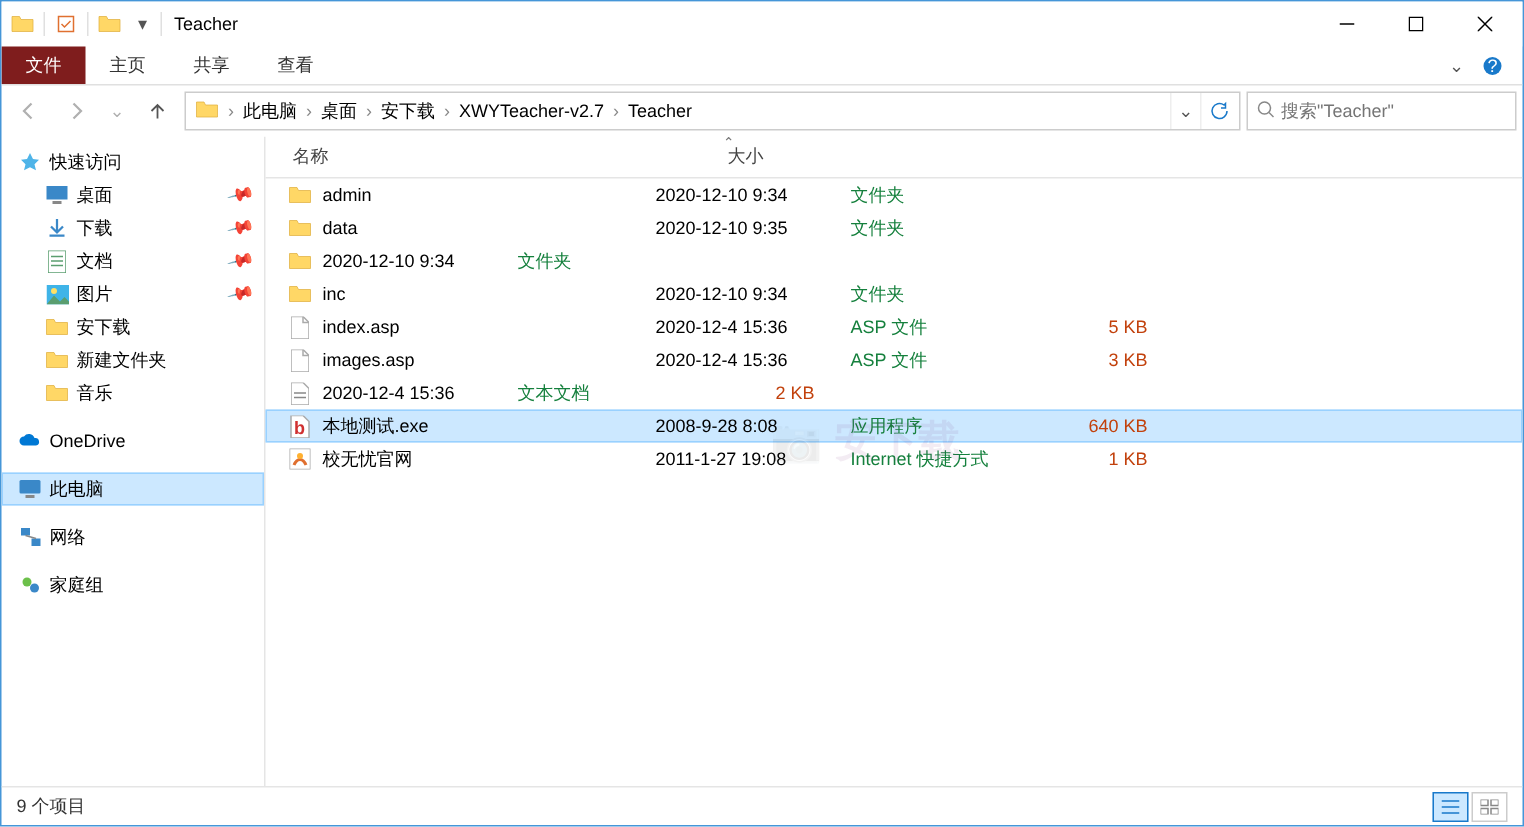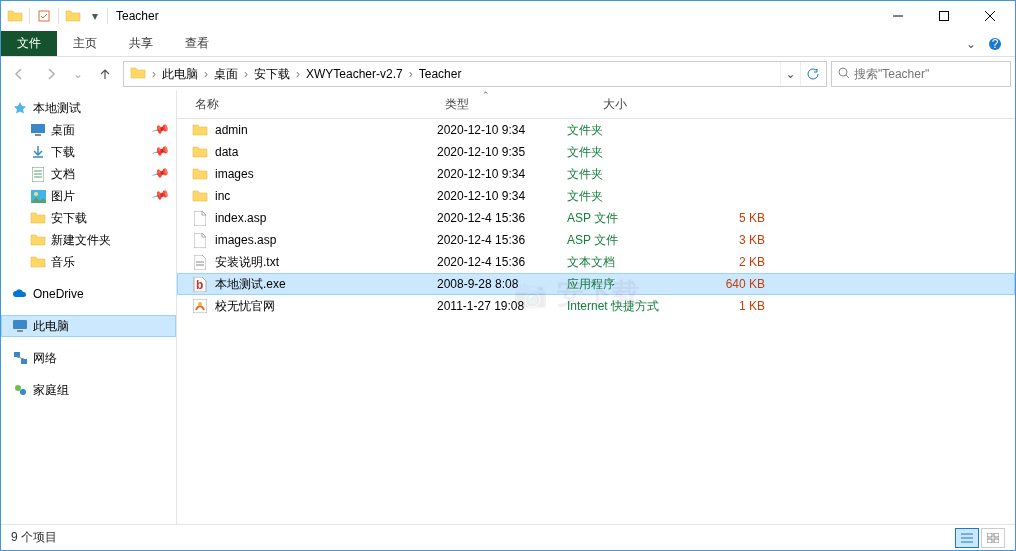--- a/index.html
+++ b/index.html
@@ -5,21 +5,21 @@
 *{box-sizing:border-box;margin:0;padding:0;font-family:"Microsoft YaHei","Segoe UI",sans-serif;font-size:12px;-webkit-user-select:none;user-select:none}
 body{width:1016px;height:551px;background:#fff;border:1px solid #4596d8;display:flex;flex-direction:column;overflow:hidden}
 .titlebar{height:30px;display:flex;align-items:center;padding:0 2px;background:#fff}
 .titlebar .sys-icon{width:16px;height:16px;margin:0 4px;display:flex;align-items:center;justify-content:center}
 .titlebar .sep{width:1px;height:16px;background:#e0e0e0;margin:0 2px}
 .titlebar .title{margin-left:6px;color:#000}
 .titlebar .spacer{flex:1}
 .win-btn{width:46px;height:30px;display:flex;align-items:center;justify-content:center;color:#000}
 .ribbon{height:26px;display:flex;align-items:stretch;border-bottom:1px solid #e0e0e0}
 .ribbon .tab{padding:0 16px;display:flex;align-items:center;color:#333;cursor:default}
-.ribbon .tab.file{background:#14532d;color:#fff}
+.ribbon .tab.file{background:#7f1d1d;color:#fff}
 .ribbon .rspacer{flex:1}
 .ribbon .rb{width:24px;display:flex;align-items:center;justify-content:center;color:#555}
 .ribbon .help{color:#1979ca;margin-right:8px}
 .navrow{height:34px;display:flex;align-items:center;padding:3px 4px;gap:4px}
 .navbtn{width:28px;height:28px;display:flex;align-items:center;justify-content:center;border-radius:2px}
 .navbtn.disabled{color:#b0b0b0}
 .navbtn.small{width:18px}
 .navbtn.up{color:#555}
 .addr{flex:1;height:26px;border:1px solid #ccc;display:flex;align-items:center;padding:0 2px;background:#fff}
 .addr .crumb{padding:0 4px;color:#000;display:flex;align-items:center;height:100%}
@@ -167,21 +167,21 @@
 </div>
 
 <div class="main">
   <div class="sidebar">
     <div class="tree-item">
       <span class="ticon">
           <svg width="14" height="14">
             <path d="M7 1l2 4 4 .5-3 3 1 4-4-2-4 2 1-4-3-3 4-.5z" fill="#4fb4e8"></path>
           </svg>
         </span>
-      <span>本地测试</span>
+      <span>快速访问</span>
     </div>
     <div id="quick-items">
         <div class="tree-item sub">
           <span class="ticon">
             <svg width="16" height="14">
               <rect x="1" y="1" width="14" height="9" fill="#3a88c8"></rect>
               <rect x="5" y="11" width="6" height="2" fill="#888"></rect>
             </svg>
           </span>
           <span>桌面</span>
@@ -283,21 +283,20 @@
           </svg>
         </span>
       <span>家庭组</span>
     </div>
   </div>
 
   <div class="content">
     <div class="cols" style="position:relative">
       <div class="sort-arrow">⌃</div>
       <div class="col name">名称</div>
-      <div class="col type">类型</div>
       <div class="col size">大小</div>
     </div>
     <div class="files" id="files">
       <div class="watermark">📷 安下载</div>
     <div class="row">
           <span class="ficon">
             <svg width="16" height="16" viewBox="0 0 16 16">
               <path class="folder-svg" d="M1 3h5l1 2h8v8H1z"></path>
             </svg>
           </span>
@@ -316,21 +315,20 @@
           <span class="fdate">2020-12-10 9:35</span>
           <span class="ftype">文件夹</span>
           <span class="fsize"></span>
         </div>
         <div class="row">
           <span class="ficon">
             <svg width="16" height="16" viewBox="0 0 16 16">
               <path class="folder-svg" d="M1 3h5l1 2h8v8H1z"></path>
             </svg>
           </span>
-          <span class="fname">images</span>
           <span class="fdate">2020-12-10 9:34</span>
           <span class="ftype">文件夹</span>
           <span class="fsize"></span>
         </div>
         <div class="row">
           <span class="ficon">
             <svg width="16" height="16" viewBox="0 0 16 16">
               <path class="folder-svg" d="M1 3h5l1 2h8v8H1z"></path>
             </svg>
           </span>
@@ -364,21 +362,20 @@
           <span class="fsize">3 KB</span>
         </div>
         <div class="row">
           <span class="ficon">
             <svg width="12" height="15">
               <path d="M0 0h8l4 4v11H0z" fill="#fff" stroke="#aaa"></path>
               <line x1="2" y1="7" x2="10" y2="7" stroke="#888"></line>
               <line x1="2" y1="10" x2="10" y2="10" stroke="#888"></line>
             </svg>
           </span>
-          <span class="fname">安装说明.txt</span>
           <span class="fdate">2020-12-4 15:36</span>
           <span class="ftype">文本文档</span>
           <span class="fsize">2 KB</span>
         </div>
         <div class="row selected">
           <span class="ficon">
             <svg width="14" height="15">
               <path d="M1 0h8l4 4v11H1z" fill="#fff" stroke="#aaa"></path>
               <text x="3" y="12" fill="#d03030" font-size="9" font-weight="bold">b</text>
             </svg>

